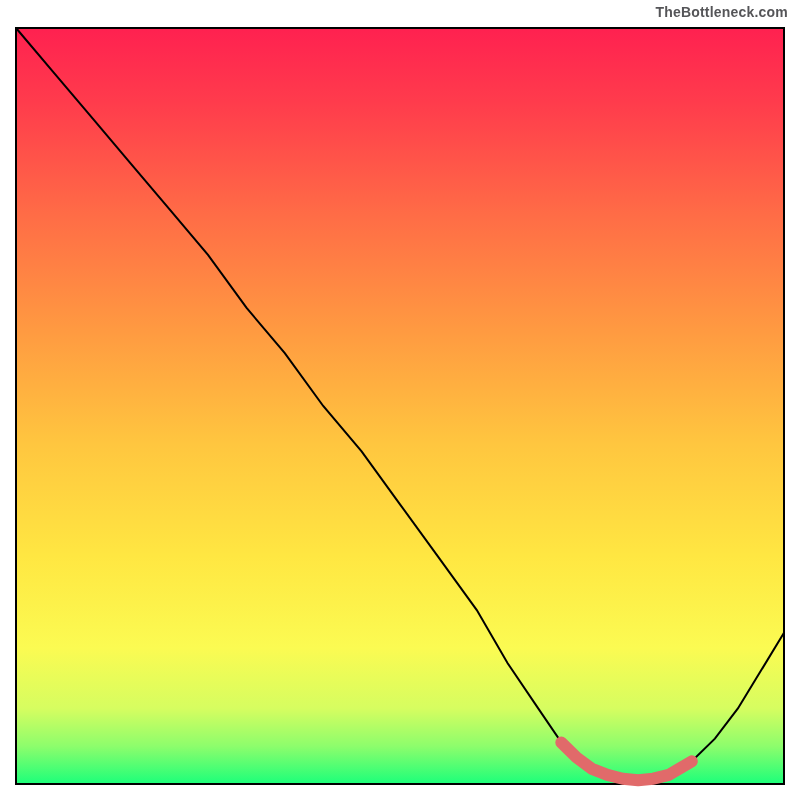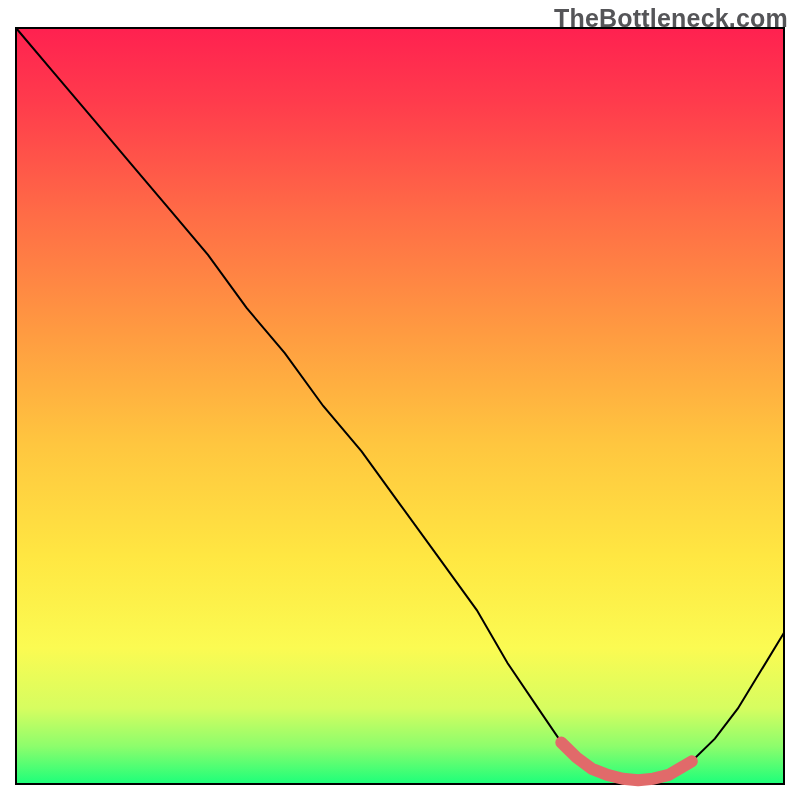--- a/index.html
+++ b/index.html
@@ -13,21 +13,21 @@
   .canvas {
     position: relative;
     width: 800px;
     height: 800px;
     overflow: hidden;
   }
   .watermark {
     position: absolute;
     top: 4px;
     right: 12px;
-    font-size: 25px;
+    font-size: 14px;
     font-weight: 600;
     color: #555558;
     z-index: 5;
     letter-spacing: 0.2px;
   }
   svg.plot {
     position: absolute;
     left: 0;
     top: 0;
     width: 800px;

